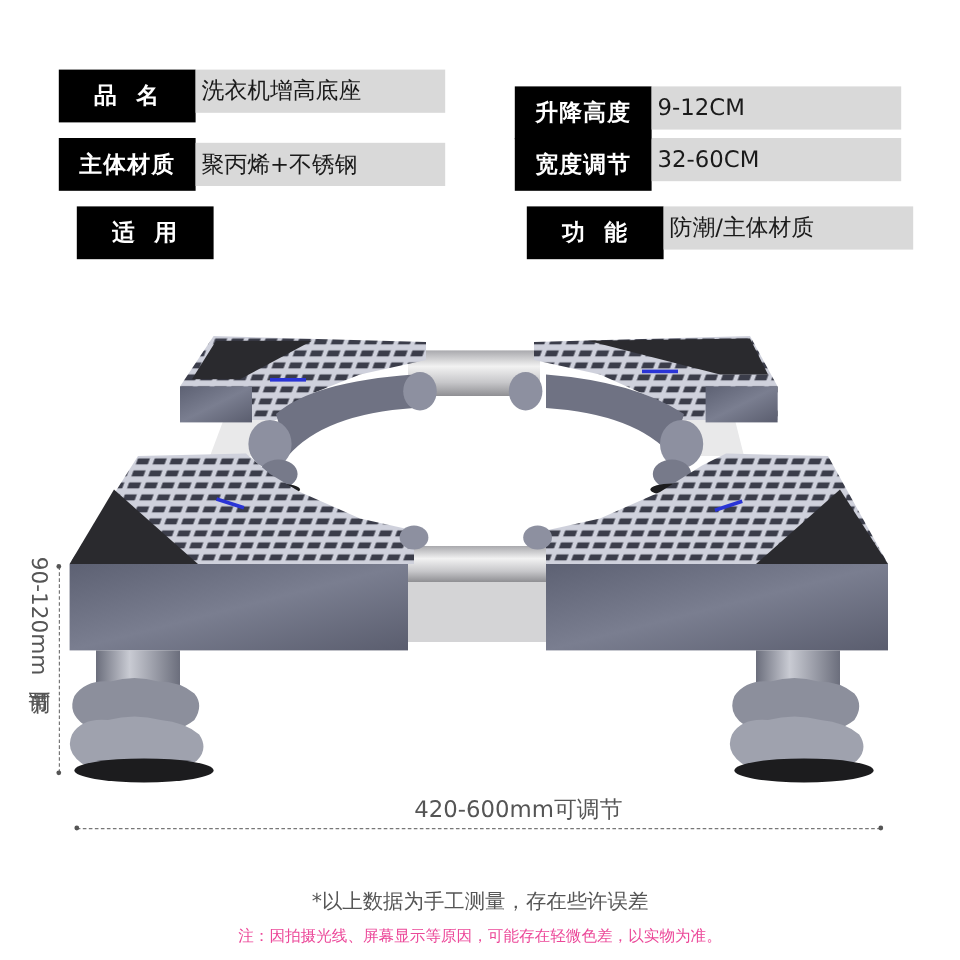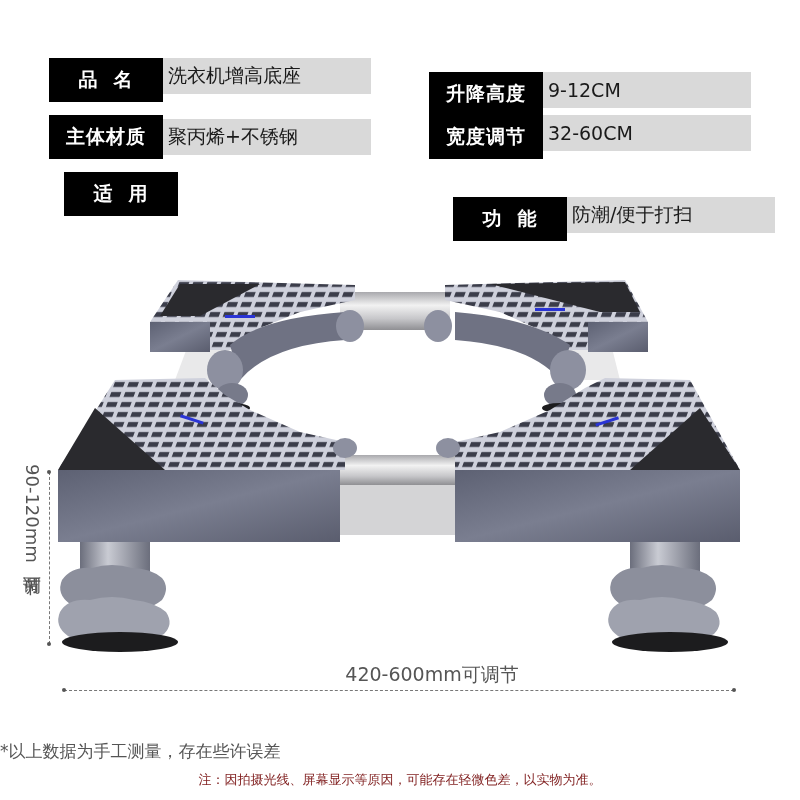--- a/index.html
+++ b/index.html
@@ -20,22 +20,22 @@
   }
   .product { position: absolute; left: 0; top: 260px; width: 800px; height: 400px; }
   .vlabel {
     position: absolute; left: 22px; top: 464px; width: 20px; height: 182px;
     writing-mode: vertical-rl; font-size: 18px; color: #555; line-height: 20px; white-space: nowrap;
   }
   .vline { position: absolute; left: 49px; top: 472px; width: 0; height: 172px; border-left: 1px dashed #777; }
   .vdot { position: absolute; width: 4px; height: 4px; border-radius: 50%; background: #555; }
   .hlabel { position: absolute; left: 0; width: 800px; top: 662px; text-align: center; font-size: 19px; color: #555; margin-left: 32px; }
   .hline { position: absolute; left: 64px; top: 690px; width: 670px; height: 0; border-top: 1px dashed #777; }
-  .note1 { position: absolute; left: 0; width: 800px; top: 740px; font-size: 17px; color: #555; }
-  .note2 { position: absolute; left: 0; width: 800px; top: 771px; text-align: center; font-size: 13px; color: #7f1d1d; }
+  .note1 { position: absolute; left: 0; width: 800px; top: 740px; text-align: center; font-size: 17px; color: #555; }
+  .note2 { position: absolute; left: 0; width: 800px; top: 771px; text-align: center; font-size: 13px; color: #ec4899; }
 </style>
 </head>
 <body>
 
 <div class="spec-row" style="left:49px; top:58px;">
   <div class="spec-label">品  名</div>
   <div class="spec-value">洗衣机增高底座</div>
 </div>
 <div class="spec-row" style="left:49px; top:115px;align-items:center;">
   <div class="spec-label">主体材质</div>
@@ -46,23 +46,23 @@
 </div>
 
 <div class="spec-row" style="left:429px; top:72px;">
   <div class="spec-label">升降高度</div>
   <div class="spec-value">9-12CM</div>
 </div>
 <div class="spec-row" style="left:429px; top:115px;">
   <div class="spec-label">宽度调节</div>
   <div class="spec-value">32-60CM</div>
 </div>
-<div class="spec-row" style="left:453px; top:172px;margin-top:25px;">
+<div class="spec-row" style="left:439px; top:172px;">
   <div class="spec-label">功  能</div>
-  <div class="spec-value">防潮/便于打扫</div>
+  <div class="spec-value">防潮/主体材质</div>
 </div>
 
 <svg class="product" viewBox="0 260 800 400" width="800" height="400">
   <defs>
     <linearGradient id="tube" x1="0" y1="0" x2="0" y2="1">
       <stop offset="0" stop-color="#a9a9ad"></stop>
       <stop offset="0.35" stop-color="#f2f2f2"></stop>
       <stop offset="0.7" stop-color="#c7c7ca"></stop>
       <stop offset="1" stop-color="#8f8f93"></stop>
     </linearGradient>

